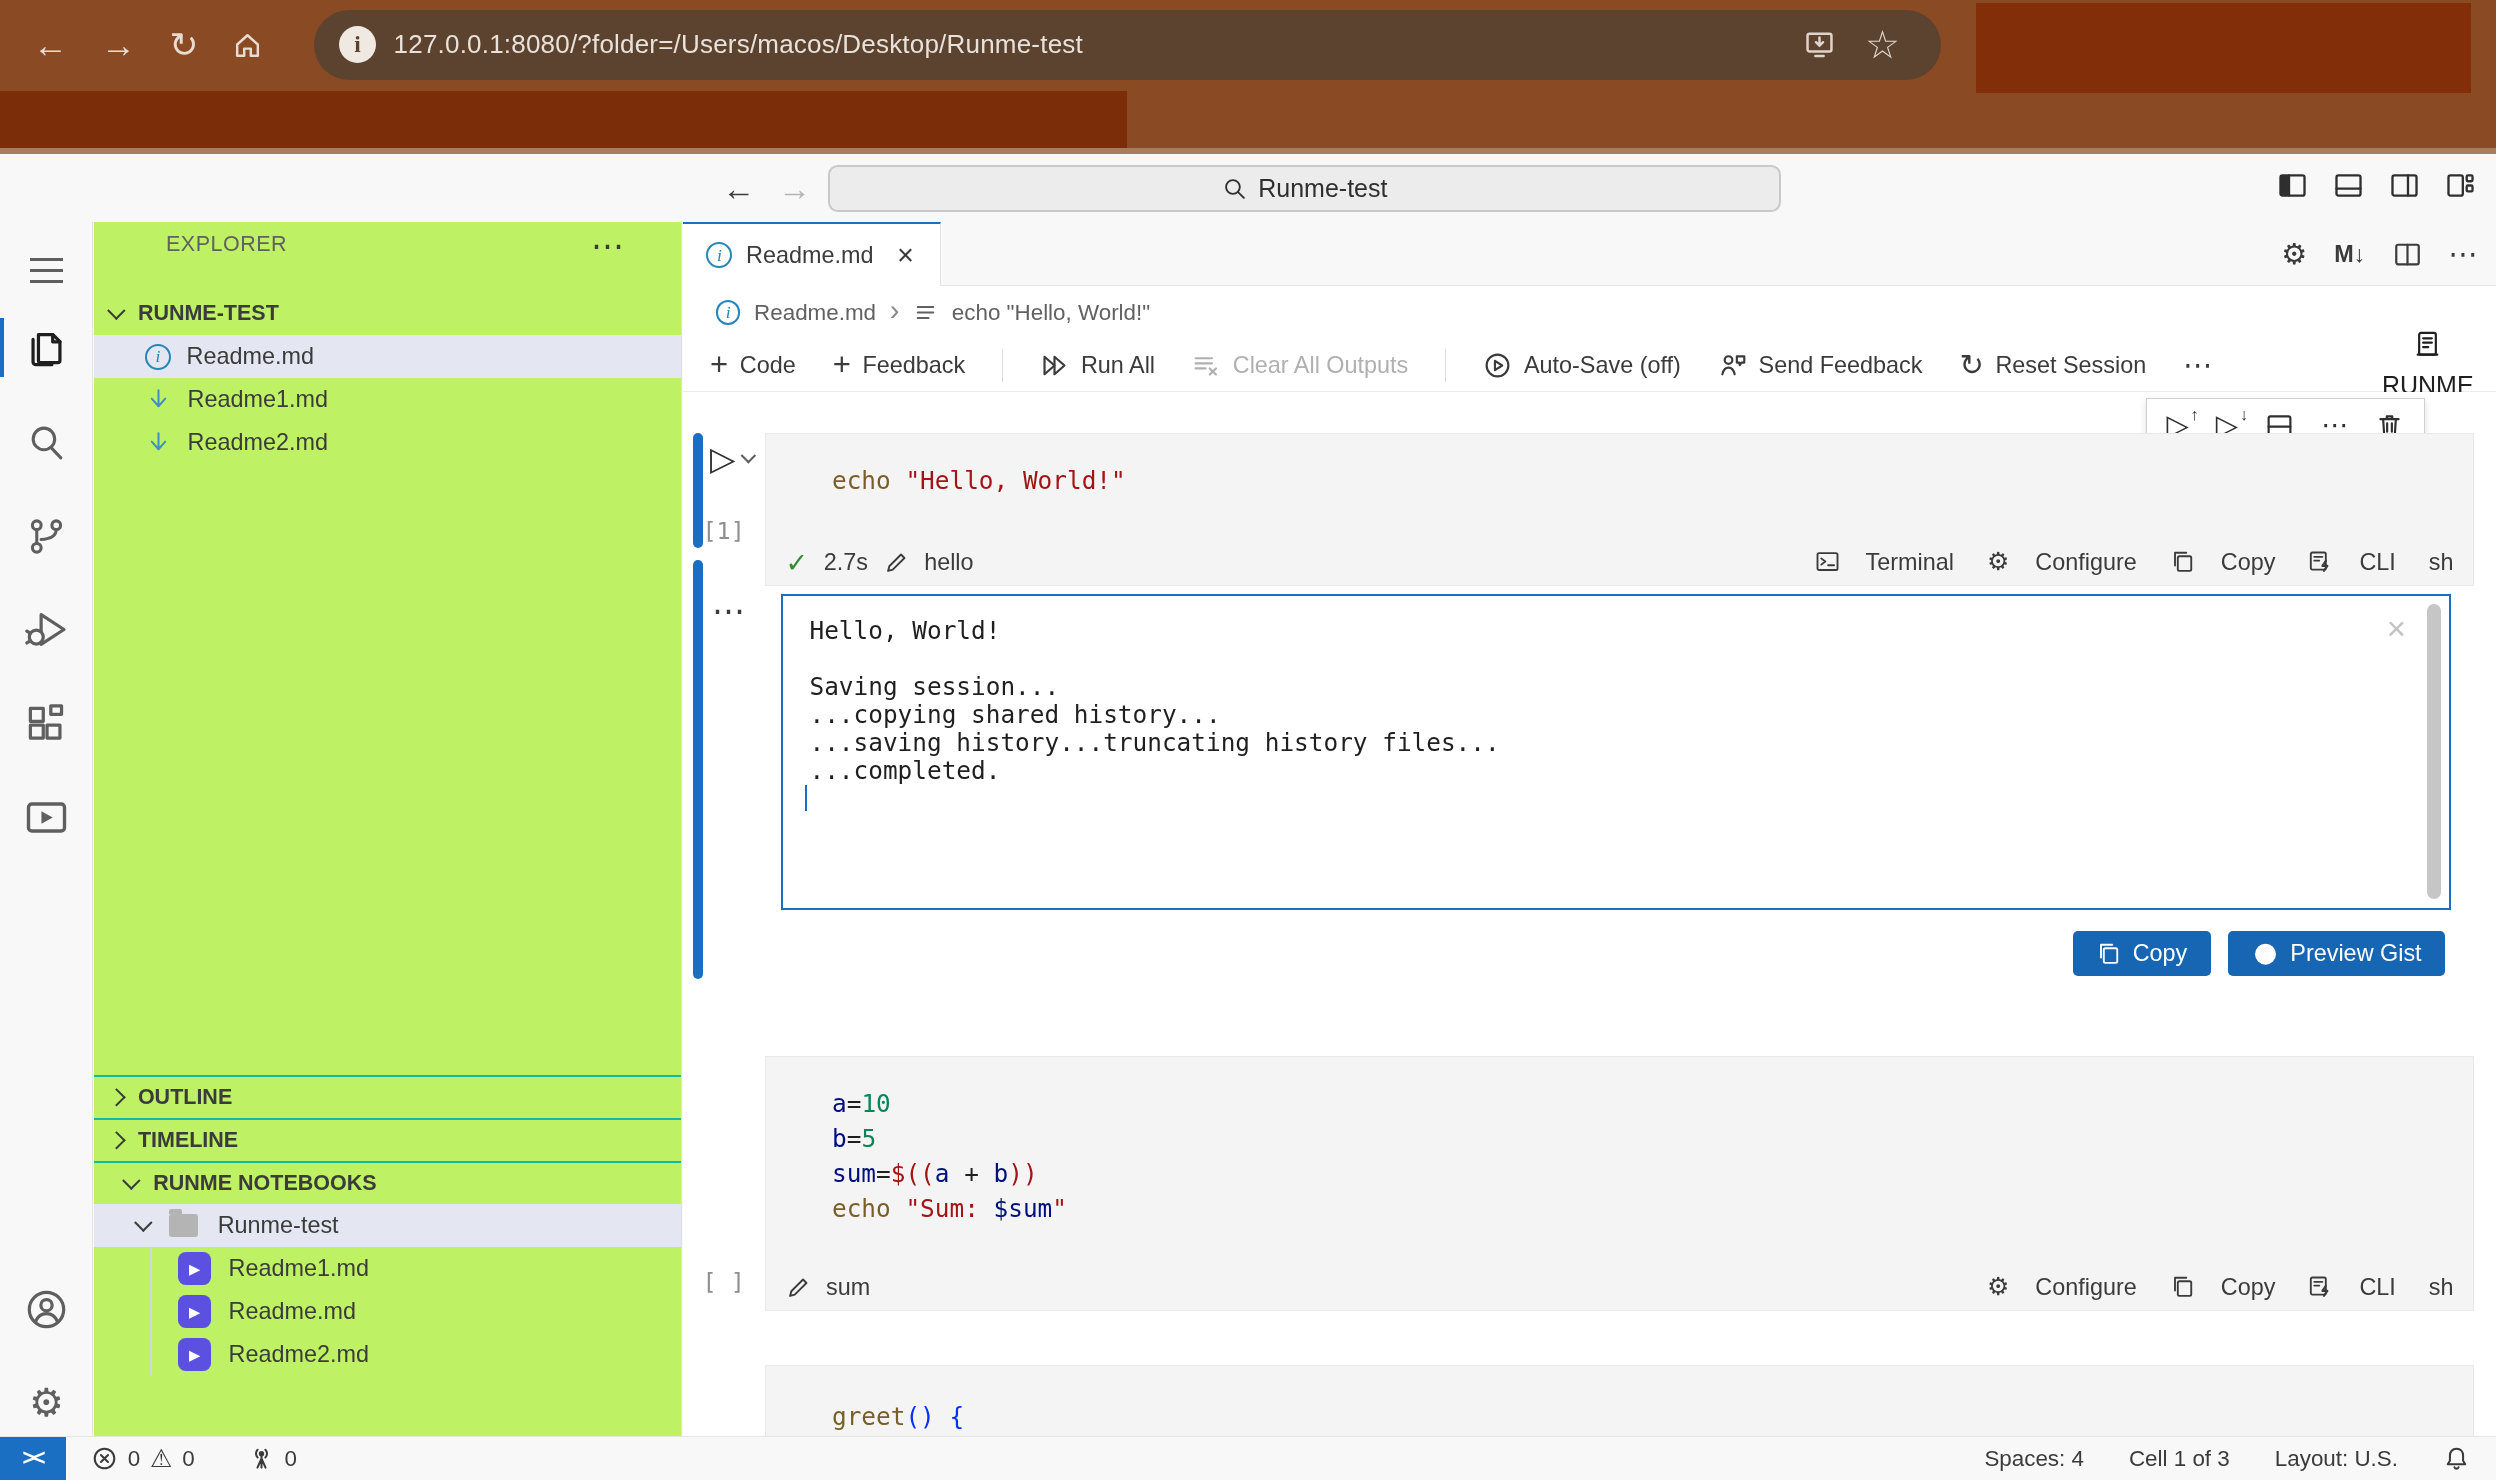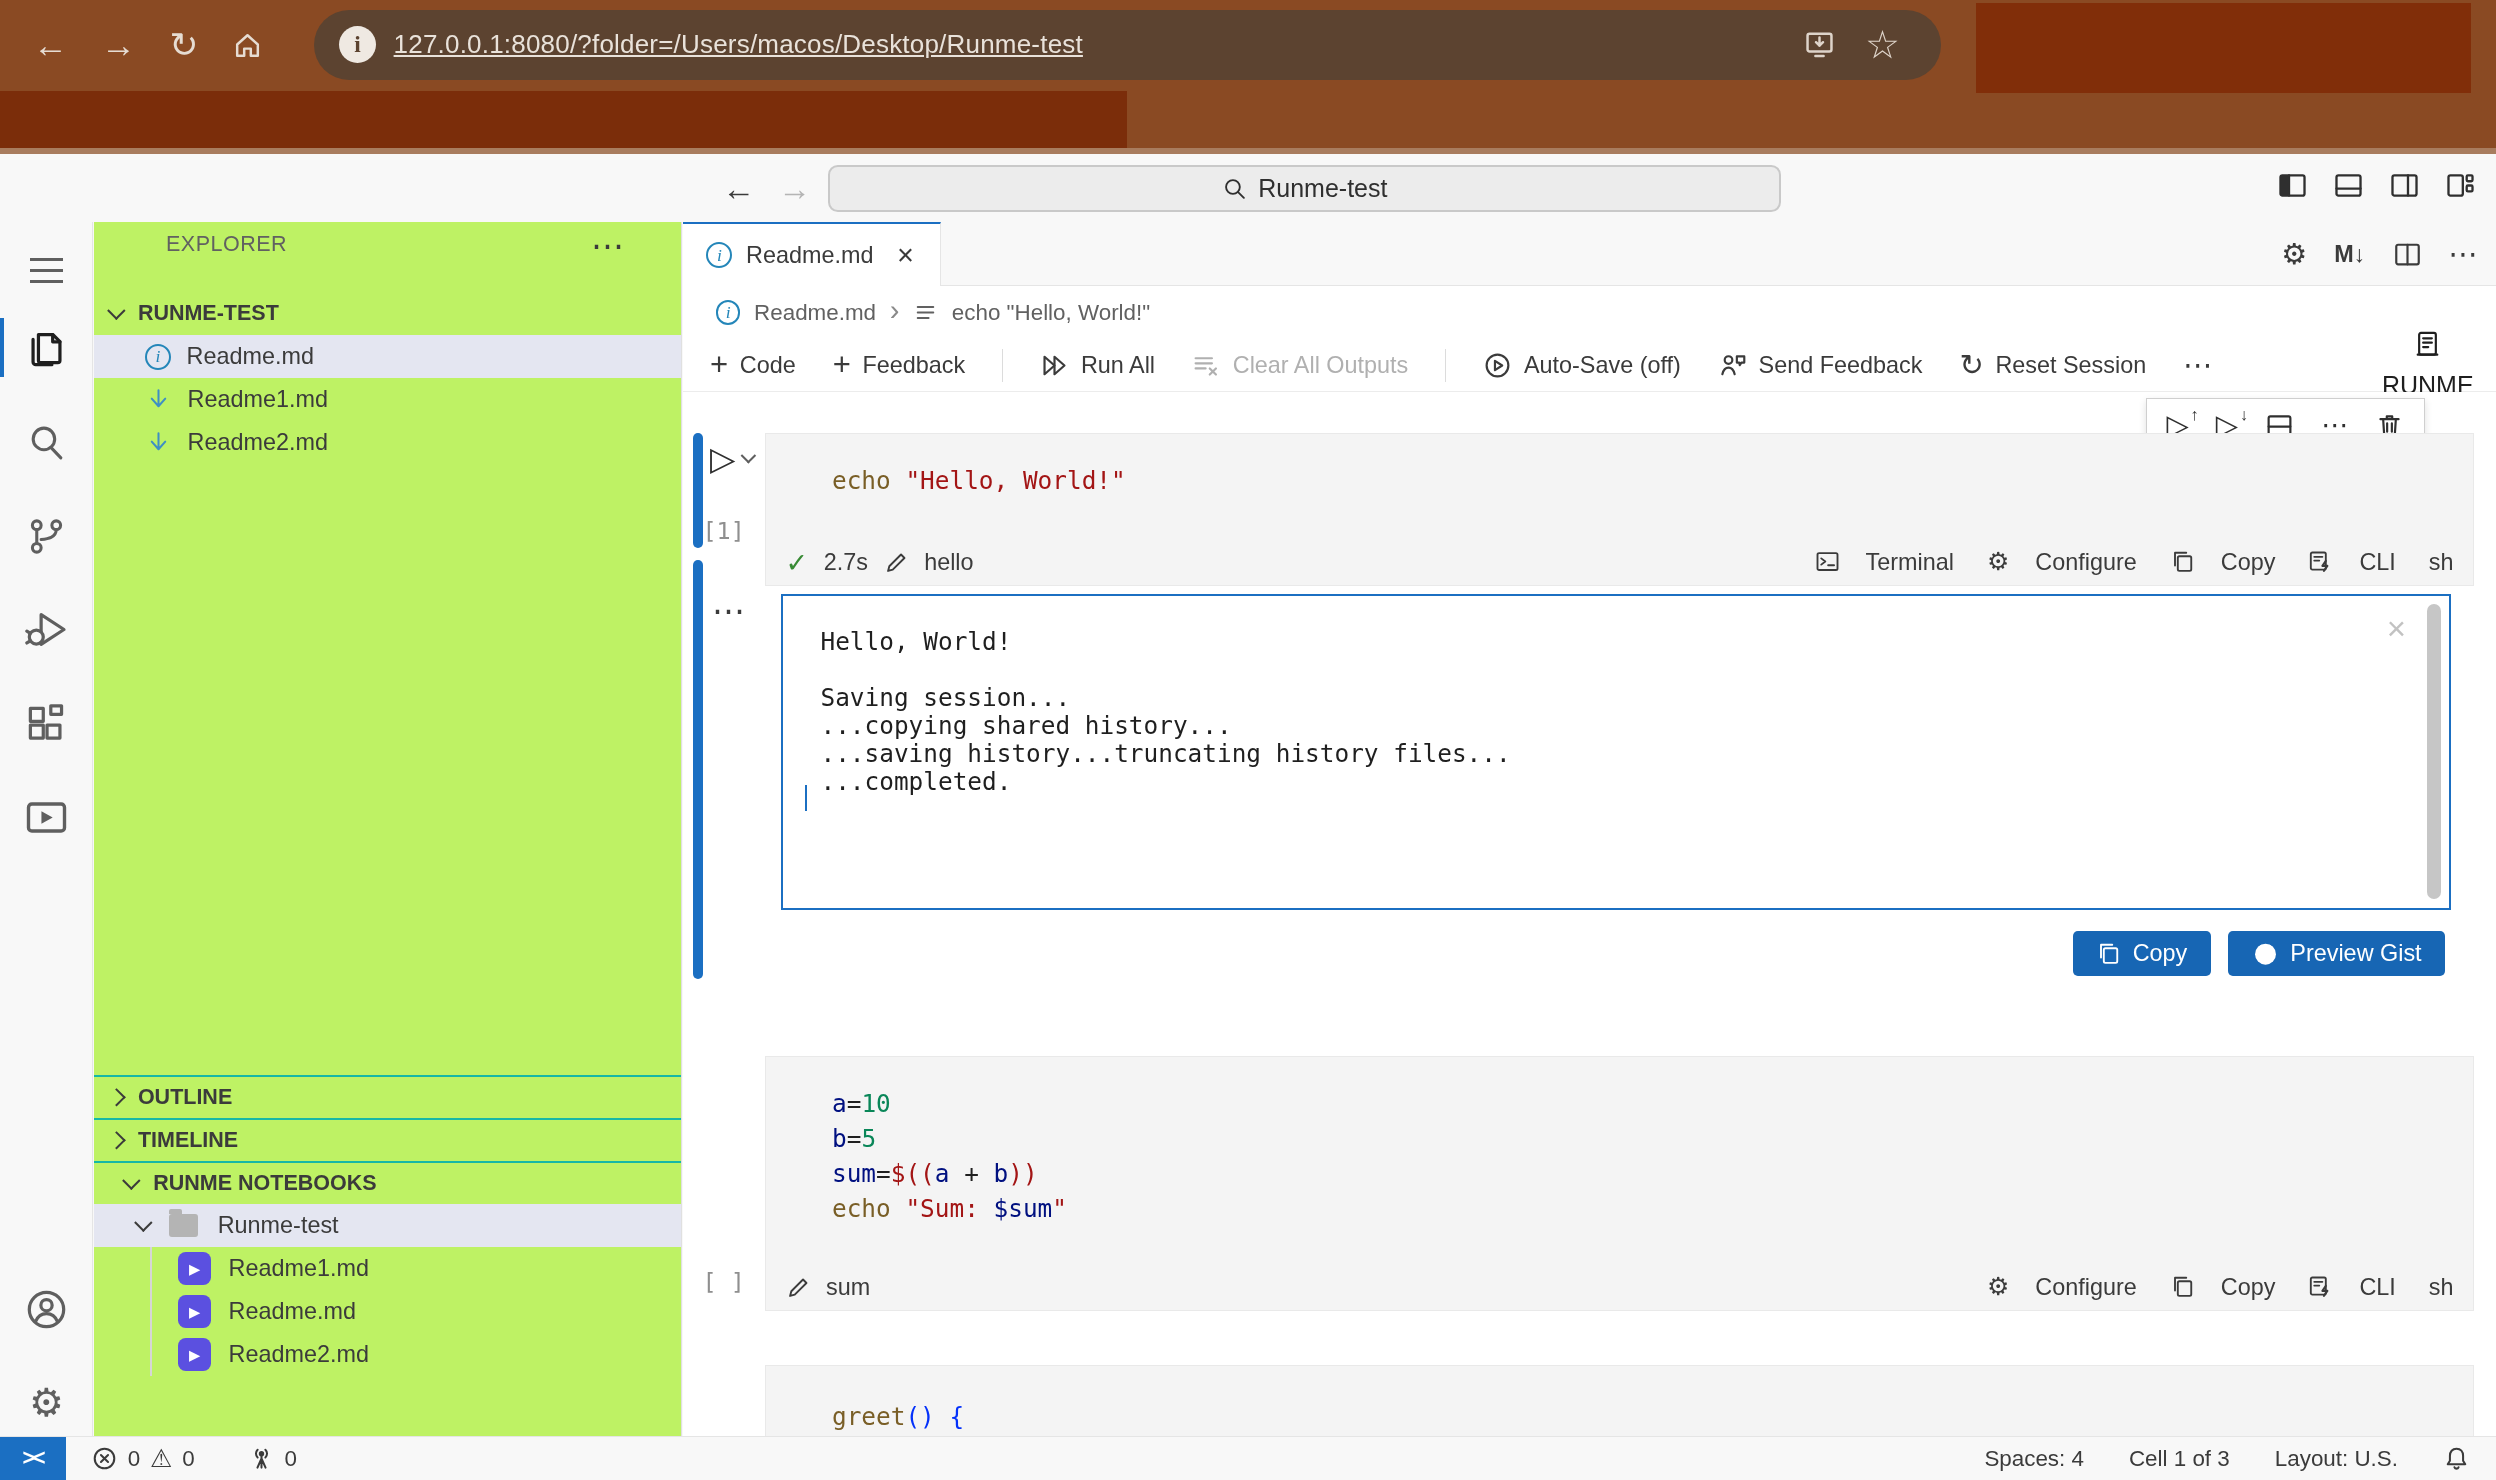--- a/index.html
+++ b/index.html
@@ -10,21 +10,21 @@
   .ic{stroke:currentColor;fill:none;stroke-width:1.2;stroke-linecap:round;stroke-linejoin:round;}
 
   
   .chrome{position:absolute;left:0;top:0;width:2497px;height:154px;background:#8a4a23;}
   .chrome-nav{position:absolute;left:0;top:0;height:88px;display:flex;align-items:center;gap:33px;padding-left:33px;color:#e6dcd2;}
   .chrome-btn{font-size:35px;line-height:1;cursor:default;}
   .url-pill{position:absolute;left:314px;top:9.8px;width:1627px;height:70px;border-radius:39px;background:#5c4330;
             display:flex;align-items:center;gap:17.6px;padding-left:25px;box-sizing:border-box;color:#e9e2da;}
   .url-info{width:37px;height:37px;border-radius:50%;background:#efe9e2;color:#5c4330;display:flex;align-items:center;justify-content:center;
             font-size:23.4px;font-weight:700;font-family:"Liberation Serif","DejaVu Serif",serif;}
-  .url-text{font-size:26px;letter-spacing:0.2px;text-decoration:underline;}
+  .url-text{font-size:26px;letter-spacing:0.2px;}
   .url-actions{position:absolute;right:41px;top:0;height:70px;display:flex;align-items:center;gap:29px;color:#ded4ca;}
   .patch-right{position:absolute;left:1976px;top:2.9px;width:495px;height:90px;background:#812e09;}
   .patch-left{position:absolute;left:0;top:91px;width:1127px;height:58px;background:#7b2d0a;}
   .chrome-edge{position:absolute;left:0;top:148px;width:2497px;height:5.9px;background:#a87c5e;}
 
   
   .vsc{position:absolute;left:0;top:154px;width:2497px;height:1326px;background:#f8f8f8;}
 
   
   .titlebar{position:absolute;left:0;top:0;width:2497px;height:68px;background:#f8f8f8;}
@@ -110,21 +110,21 @@
   .cs-item{display:flex;align-items:flex-start;gap:26px;white-space:nowrap;}
   .okcheck{color:#388a34;font-size:27px;}
   .gearch{font-size:25px;line-height:1;}
 
   .float-toolbar{position:absolute;left:1463px;top:5.9px;height:53px;background:#fff;border:1px solid #cfcfcf;box-shadow:0 2.9px 7.8px rgba(0,0,0,.12);
                  display:flex;align-items:center;gap:27px;padding:0 19.5px;color:#2f2f2f;}
   .rp{position:relative;font-size:29px;line-height:1;}
   .rp .arr{position:absolute;right:-9.8px;top:-3.9px;font-size:16.6px;}
 
   .outbox{position:absolute;left:98px;top:202px;width:1670px;height:316px;background:#fff;border:2px solid #1b6fc2;box-sizing:border-box;}
-  .outpre{margin:16px;padding:15.6px 0 0 21.5px;font-family:"DejaVu Sans Mono",monospace;font-size:24.4px;line-height:28px;color:#1f1f1f;white-space:pre;}
+  .outpre{margin:5px;padding:15.6px 0 0 21.5px;font-family:"DejaVu Sans Mono",monospace;font-size:24.4px;line-height:28px;color:#1f1f1f;white-space:pre;}
   .outcursor{position:absolute;left:21.5px;top:189px;width:2.9px;height:26px;background:#1b6fc2;}
   .outclose{position:absolute;right:43px;top:15.6px;font-size:33px;color:#c2c2c2;line-height:1;}
   .outscroll{position:absolute;right:7.8px;top:7.8px;width:14.6px;height:295px;border-radius:7.8px;background:#c6c6c6;}
 
   .btnrow{position:absolute;left:82px;top:539px;width:1709px;display:flex;justify-content:flex-end;gap:17.6px;padding-right:29px;box-sizing:border-box;}
   .bluebtn{height:45px;background:#1766b4;color:#fff;border-radius:4.9px;display:flex;align-items:center;gap:11.7px;padding:0 23.4px;font-size:23.4px;}
 
   
   .statusbar{position:absolute;left:0;top:1282px;width:2497px;height:44px;background:#f8f8f8;border-top:1px solid #e5e5e5;box-sizing:border-box;
              display:flex;align-items:center;font-size:22.4px;color:#3b3b3b;}

